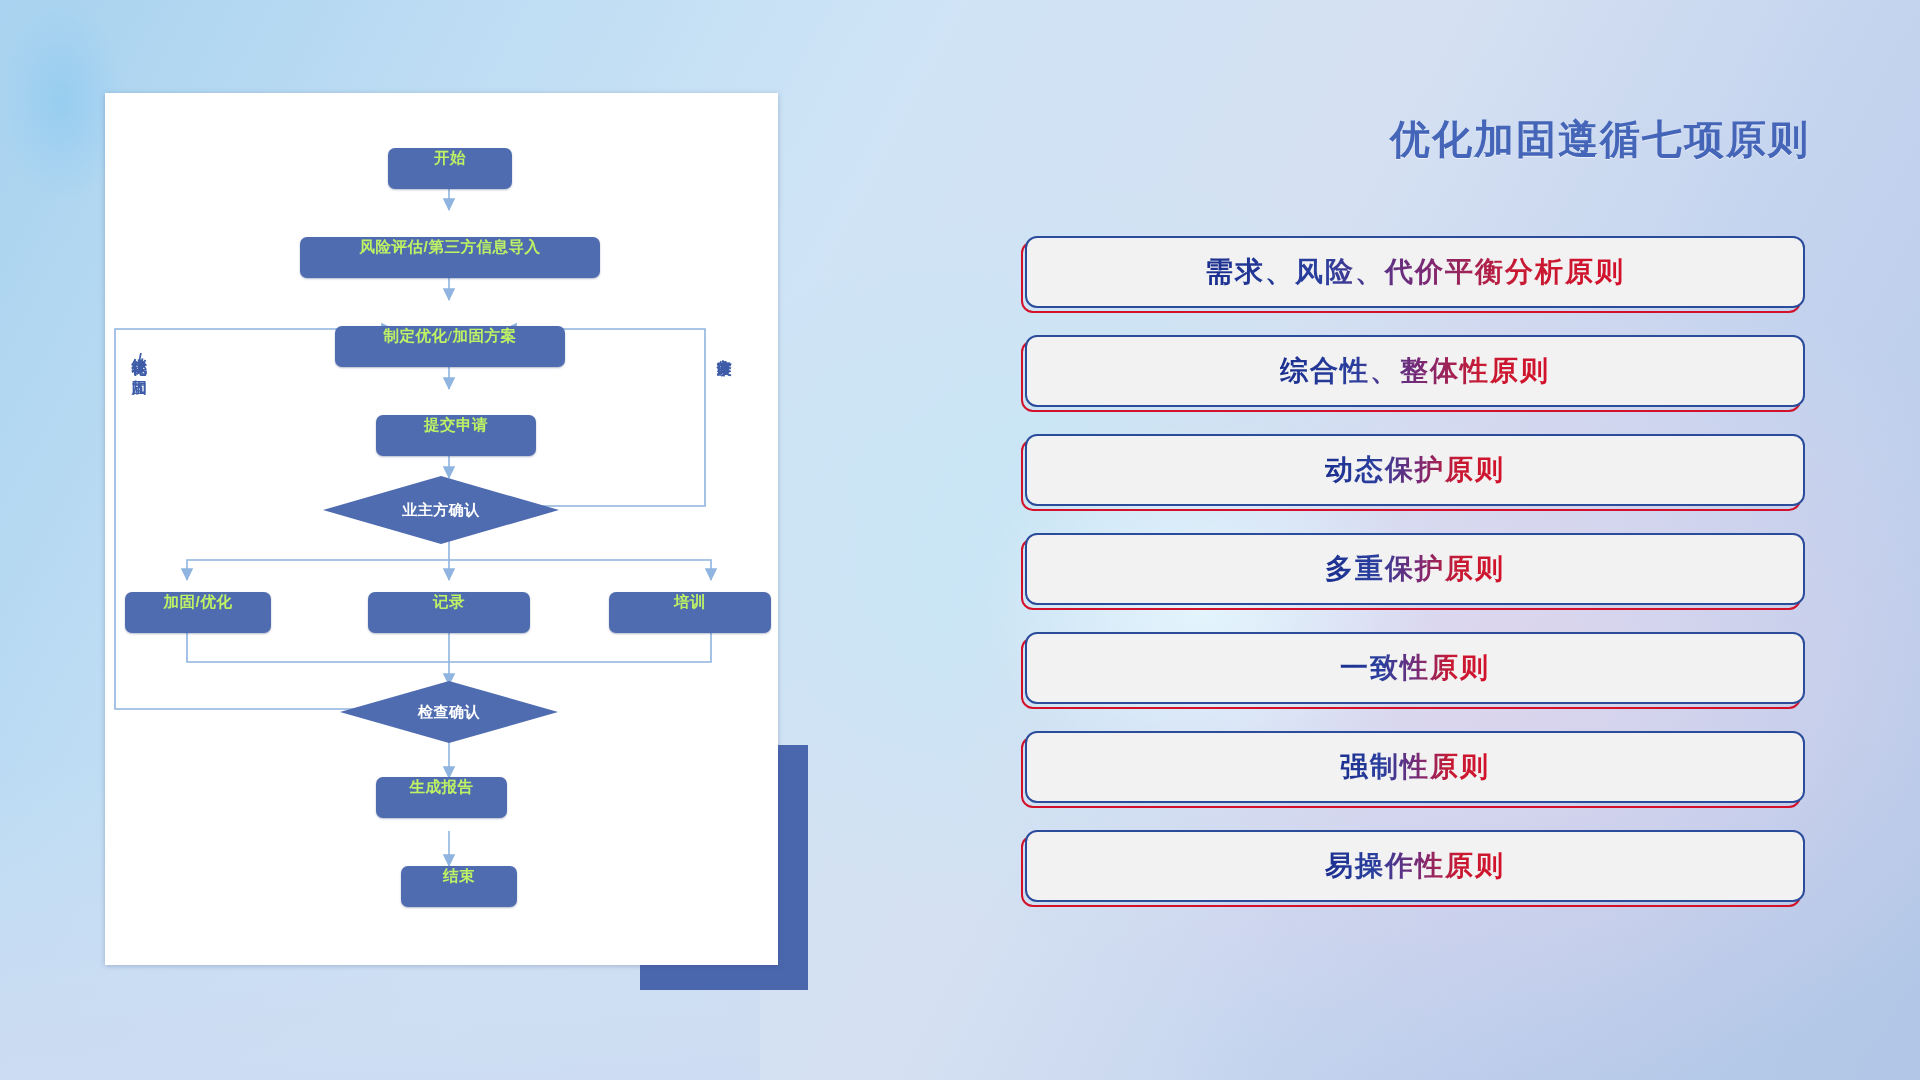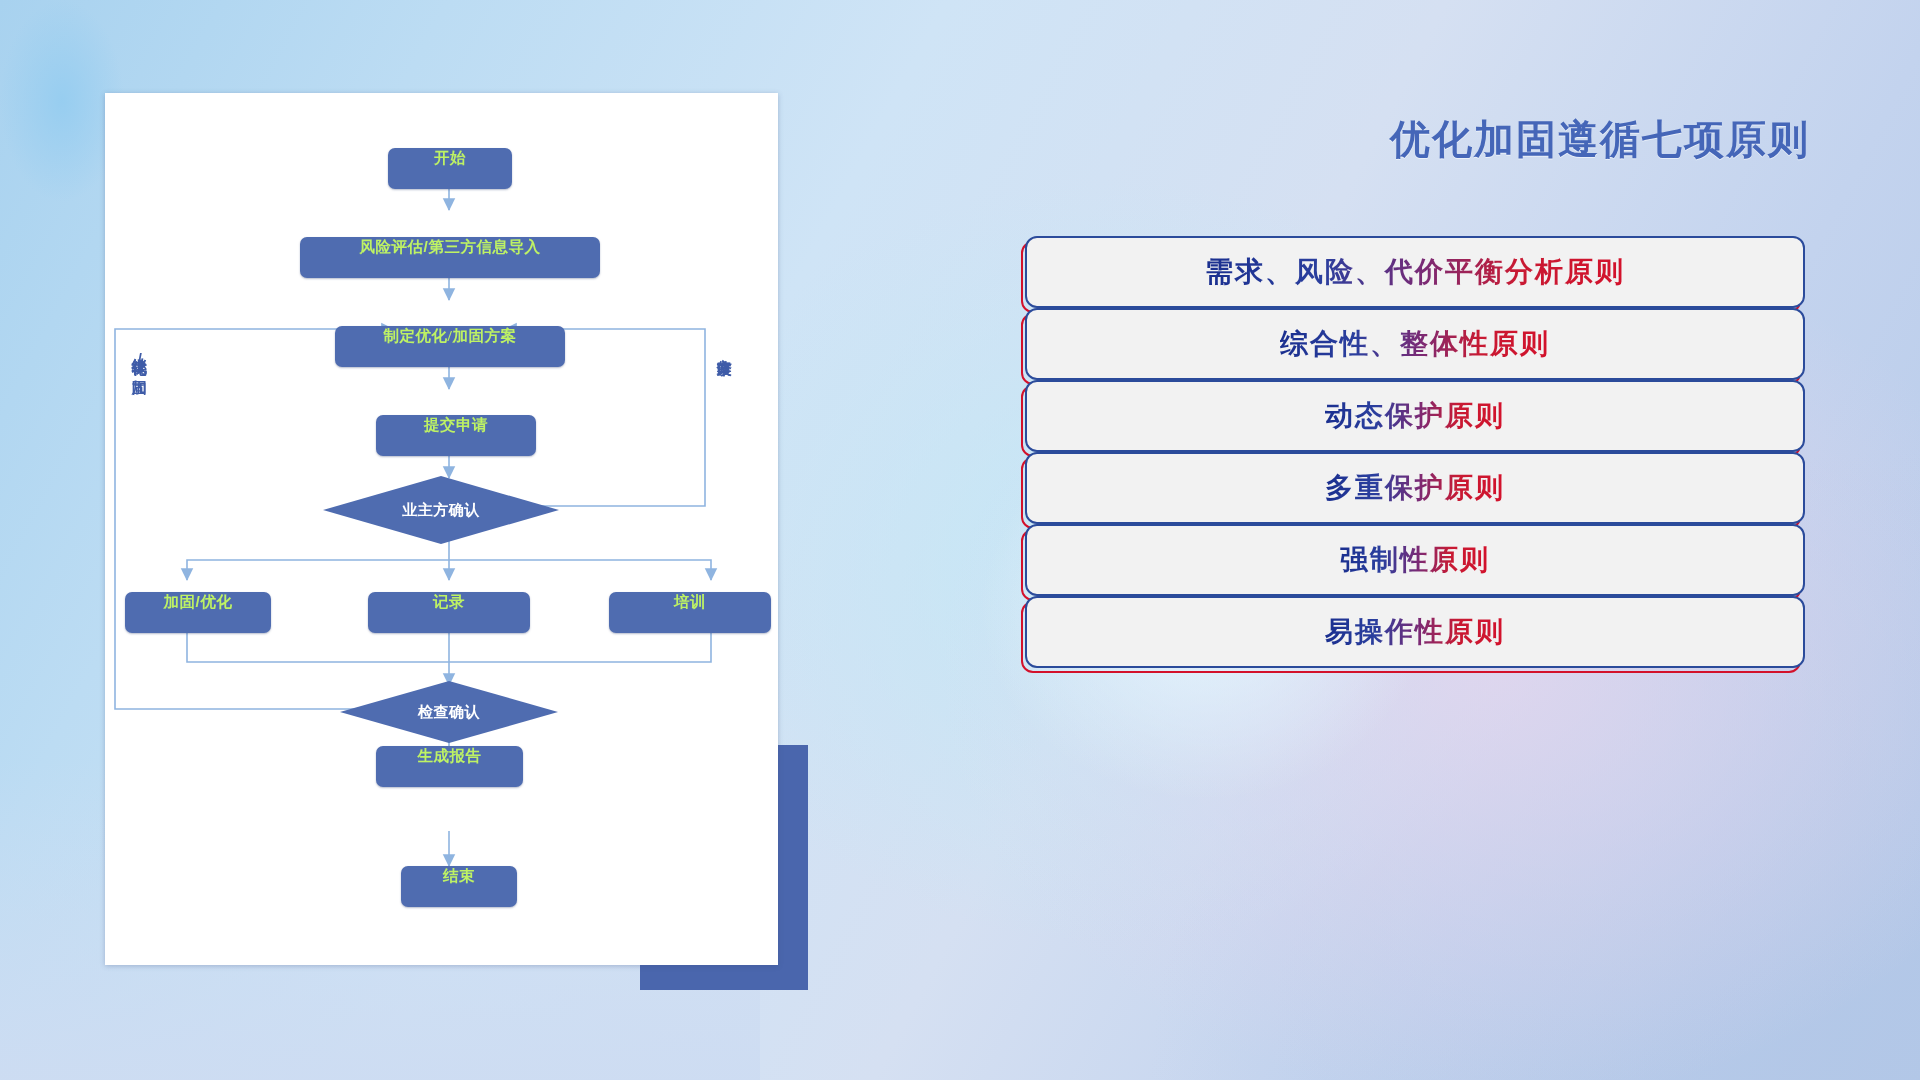--- a/index.html
+++ b/index.html
@@ -87,20 +87,21 @@
     color:#4566b8;
     letter-spacing:2px;
     text-shadow:0 1px 0 rgba(255,255,255,.55);
   }
   .principles{
     position:absolute;left:1025px;top:236px;width:780px;
   }
   .p-item{
     position:relative;
     height:72px;
+    margin-bottom:27px;
   }
   .p-shadow{
     position:absolute;left:-4px;top:5px;right:4px;bottom:-5px;
     border:2px solid #d3112b;
     border-radius:12px;
     background:transparent;
   }
   .p-box{
     position:absolute;inset:0;
     border:2px solid #2b4b9b;
@@ -198,21 +199,21 @@
 
     <div class="fc-node" style="left:504px;top:499px;width:162px;height:41px;">
       <span>培训</span>
     </div>
 
     <div class="fc-diamond" style="left:235px;top:588px;width:218px;height:62px;">
       <div class="dia-shape"></div>
       <span>检查确认</span>
     </div>
 
-    <div class="fc-node" style="left:271px;top:653px;width:147px;height:41px;">
+    <div class="fc-node" style="left:271px;top:684px;width:131px;height:41px;">
       <span>生成报告</span>
     </div>
 
     <div class="fc-node" style="left:296px;top:773px;width:116px;height:41px;">
       <span>结束</span>
     </div>
 
     <div class="vlabel" style="left:27px;top:253px;">继续优化/加固</div>
 
     <div class="vlabel" style="left:612px;top:253px;">方案修改</div>
@@ -243,20 +244,26 @@
       </div>
     </div>
 
     <div class="p-item">
       <div class="p-shadow"></div>
       <div class="p-box">
         <span class="p-text">多重保护原则</span>
       </div>
     </div>
 
+    <div class="p-item">
+      <div class="p-shadow"></div>
+      <div class="p-box">
+        <span class="p-text">一致性原则</span>
+      </div>
+    </div>
 
     <div class="p-item">
       <div class="p-shadow"></div>
       <div class="p-box">
         <span class="p-text">强制性原则</span>
       </div>
     </div>
 
     <div class="p-item">
       <div class="p-shadow"></div>

